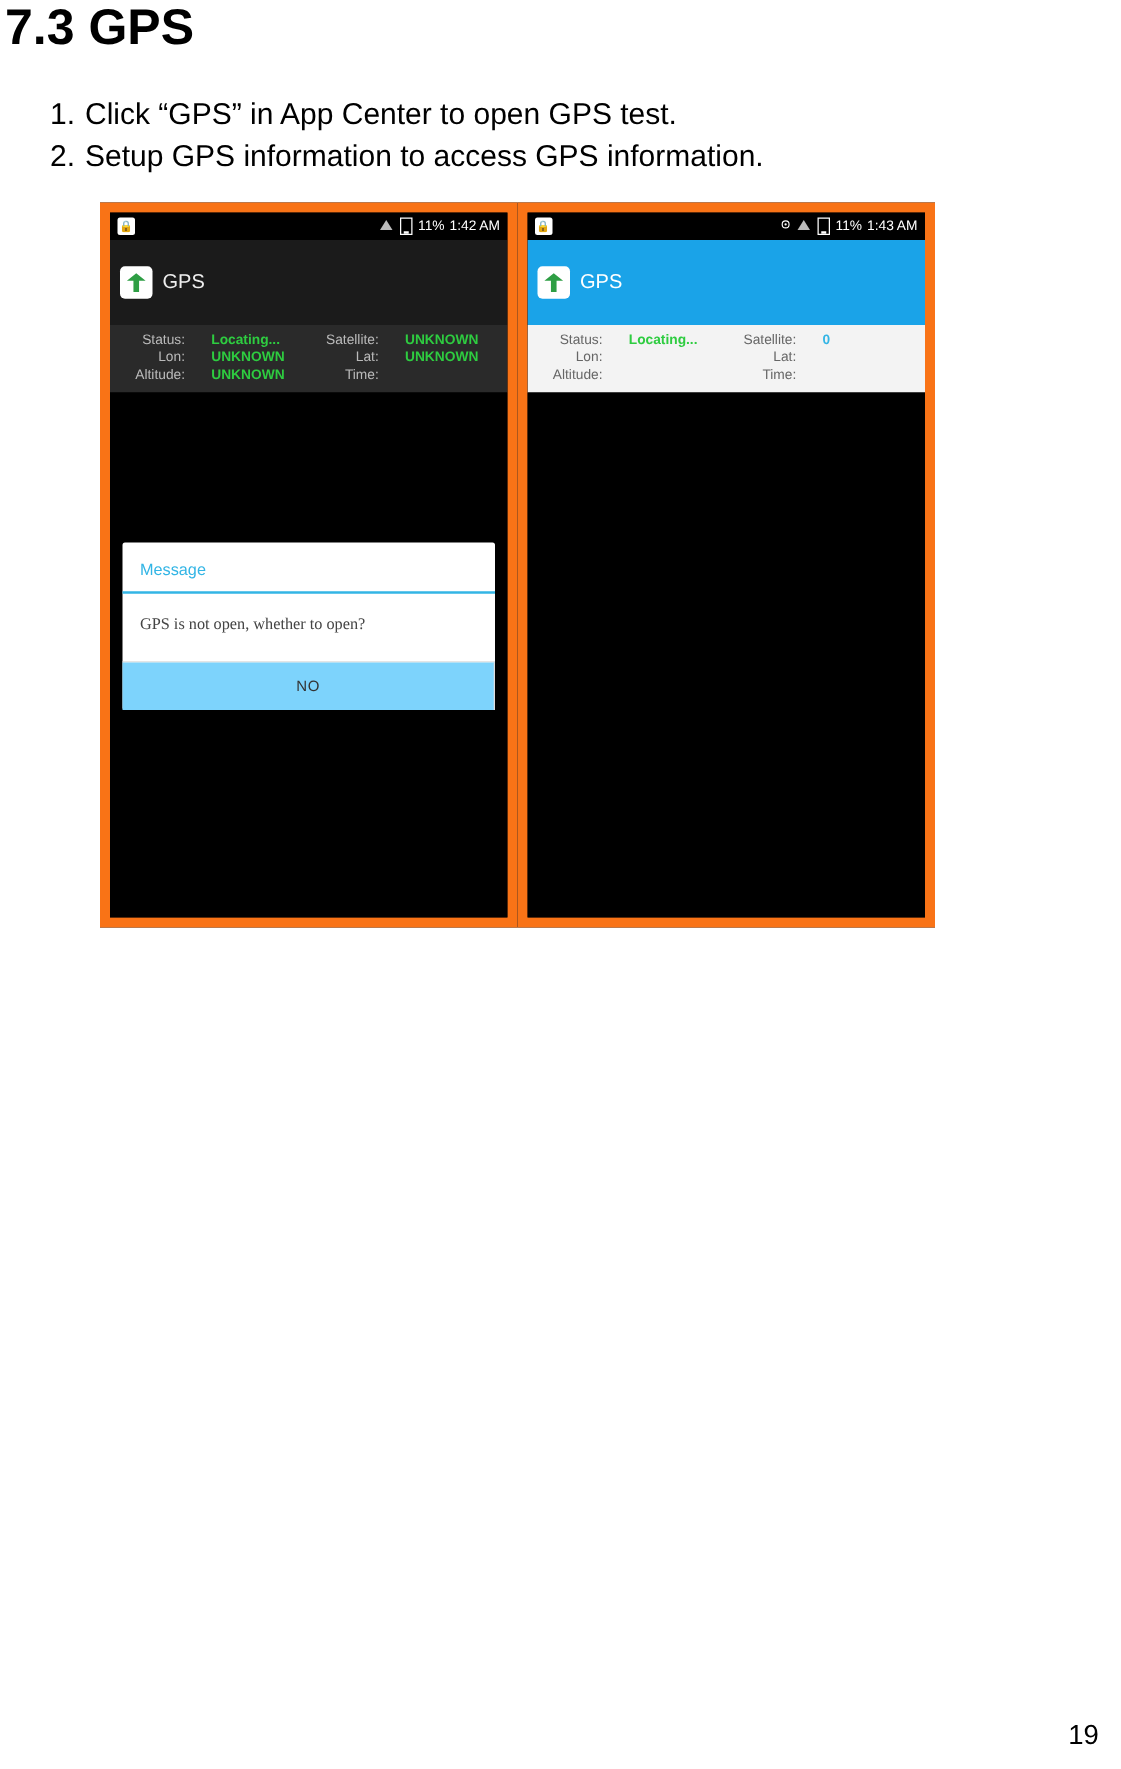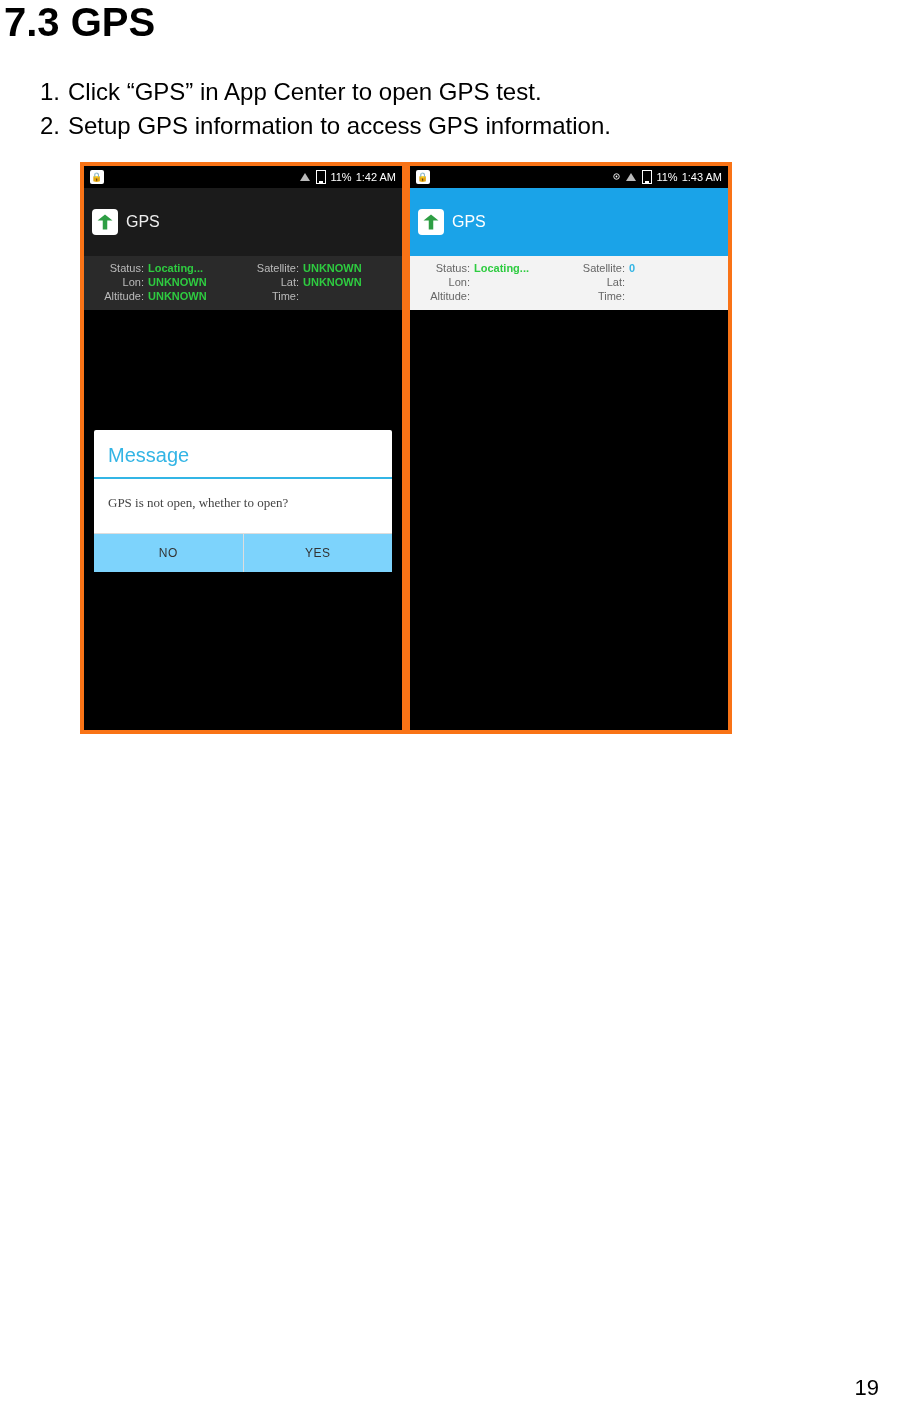--- a/index.html
+++ b/index.html
@@ -30,21 +30,21 @@
     flex: 0 0 28px;
   }
   .shots {
     display: flex;
     gap: 0px;
     margin-left: 80px;
   }
   .phone {
     width: 318px;
     height: 564px;
-    border: 4px solid #f97316;
+    border: 8px solid #f97316;
     background: #000;
     position: relative;
     display: flex;
     flex-direction: column;
     overflow: hidden;
   }
   
   .statusbar {
     height: 22px;
     background: #000;
@@ -101,40 +101,40 @@
     color:#666;
   }
   .info .grid {
     display:grid;
     grid-template-columns: 54px 1fr 54px 1fr;
     row-gap:2px;
     column-gap:4px;
     align-items:center;
   }
   .info .label { text-align:right; }
-  .info .val { color:#2ecc40; font-weight:bold; }
+  .info .val { color:#2ecc40; font-weight:bold;margin-left:17px; }
   .info.light .val { color:#2ecc40; font-weight:bold; }
   .info .val.zero { color:#33b5e5; }
   .body-area {
     flex:1;
     background:#000;
     position:relative;
   }
   
   .dialog {
     position:absolute;
     left:10px; right:10px;
     top:120px;
     background:#fff;
     border-radius:2px;
     box-shadow: 0 4px 14px rgba(0,0,0,0.6);
   }
   .dialog .dlg-title {
     color:#33b5e5;
-    font-size:20px;
+    font-size:13px;
     padding: 14px 14px 10px 14px;
     border-bottom: 2px solid #33b5e5;
   }
   .dialog .dlg-body {
     color:#444;
     font-size:13px;
     padding: 16px 14px 22px 14px;
     border-bottom:1px solid #ddd;
     font-family:Liberation Serif, serif;
   }
@@ -223,21 +223,20 @@
         <span class="label">Time:</span>
         <span class="val"></span>
       </div>
     </div>
     <div class="body-area">
       <div class="dialog">
         <div class="dlg-title">Message</div>
         <div class="dlg-body">GPS is not open, whether to open?</div>
         <div class="dlg-actions">
           <button class="dlg-btn">NO</button>
-          <button class="dlg-btn">YES</button>
         </div>
       </div>
       <div class="nub"></div>
     </div>
   </div>
 
   <div class="phone">
     <div class="statusbar">
       <div class="sb-left">
         <span class="lock-icon"></span>

